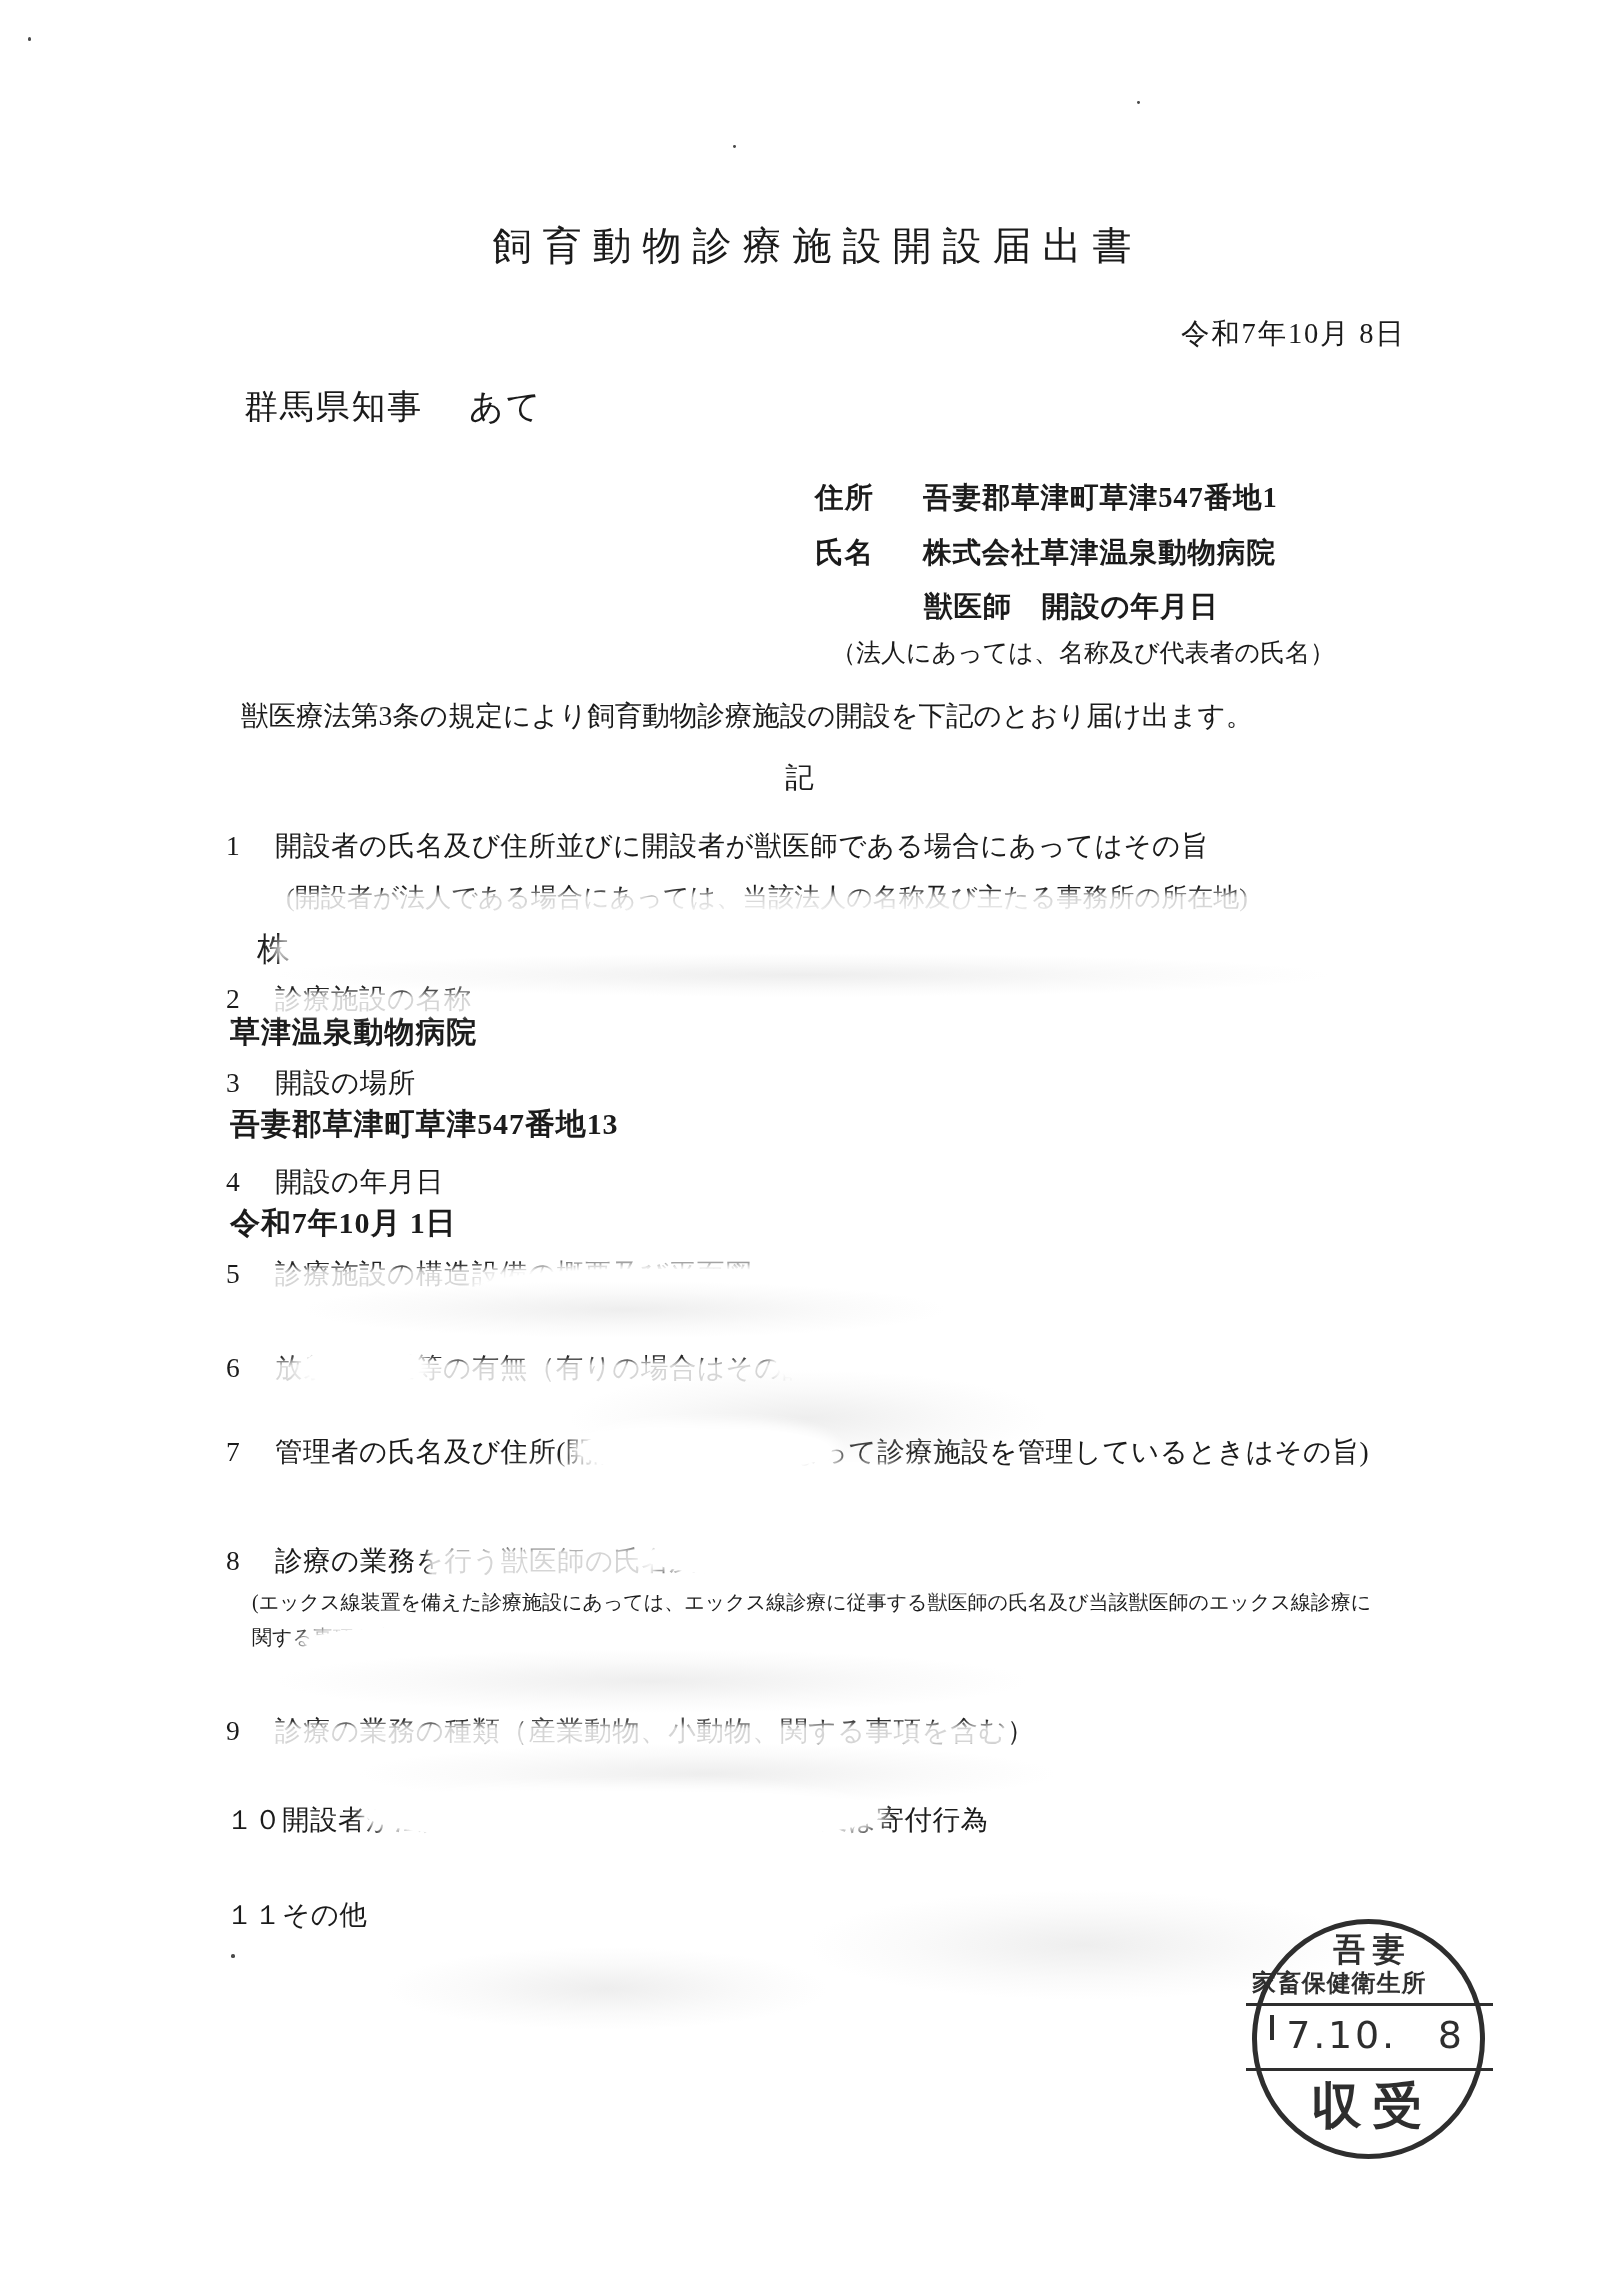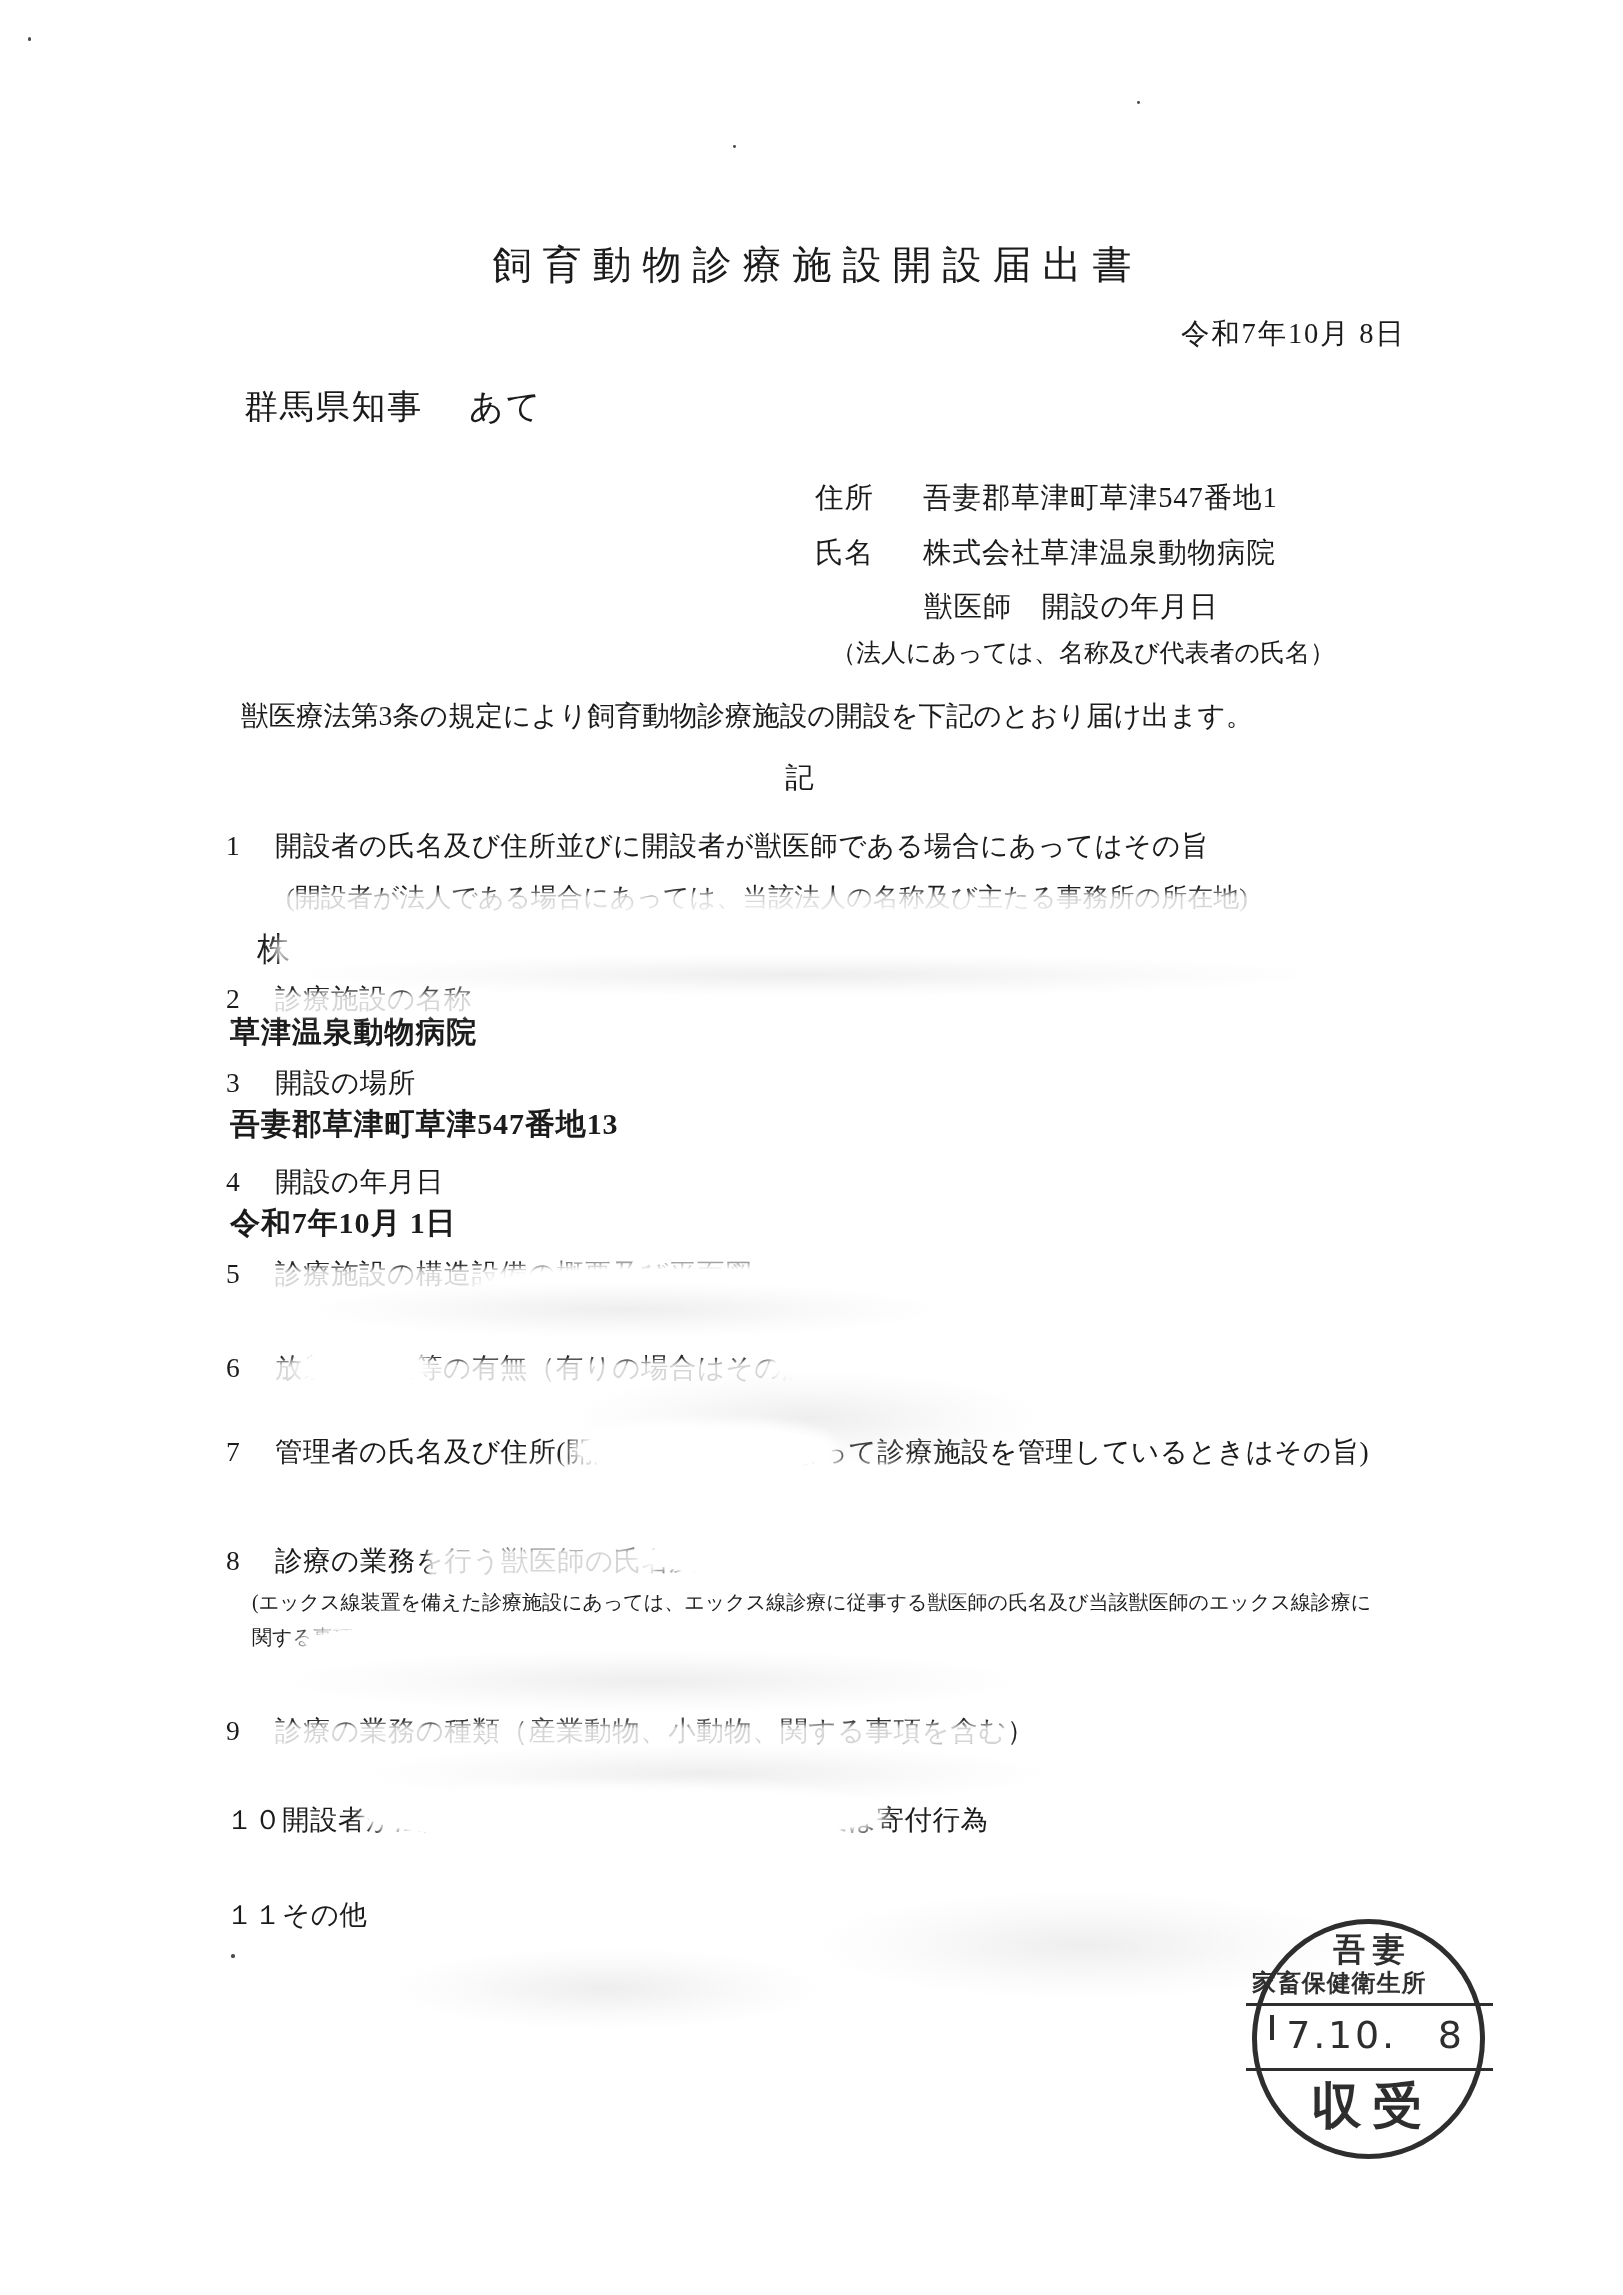--- a/index.html
+++ b/index.html
@@ -1,22 +1,22 @@
 <!DOCTYPE html>
 <html style="font-size:14.7px"><head>
 <meta charset="utf-8">
 <style>
   html,body{margin:0;padding:0;background:#e8e8e8;}
   .page{position:relative;width:1624px;height:2296px;background:#ffffff;
         font-family:"Liberation Serif","DejaVu Serif",serif;color:#1b1b1b;overflow:hidden;}
   .abs{position:absolute;white-space:nowrap;}
-  .title{left:0;top:238px;width:1624px;text-align:center;font-size:39px;letter-spacing:11px;text-indent:11px;}
+  .title{left:0;top:219px;width:1624px;text-align:center;font-size:39px;letter-spacing:11px;text-indent:11px;}
   .date-line{left:1181px;top:315px;font-size:28.5px;letter-spacing:1.8px;}
   .addressee{left:244px;top:384px;font-size:34px;letter-spacing:1.8px;font-family:Liberation Serif, serif;}
-  .app-row{font-size:28.5px;letter-spacing:0.9px;}
+  .app-row{font-size:28.5px;letter-spacing:0.9px;font-weight:bold;}
   .app-label{display:inline-block;width:108px;}
   .corp-note{left:831px;top:636px;font-size:25px;}
   .declaration{left:241px;top:698px;font-size:27.5px;}
   .ki{left:230px;top:759px;width:1139px;text-align:center;font-size:28.5px;}
   .item{font-size:27.5px;letter-spacing:0.5px;}
   .num{display:inline-block;min-width:49px;}
   .num0{display:inline-block;min-width:0;}
   .subnote{font-size:26px;}
   .smallnote{font-size:20px;letter-spacing:0;}
   .val{position:absolute;left:230px;width:1166px;font-weight:bold;font-size:30px;letter-spacing:0.9px;}

